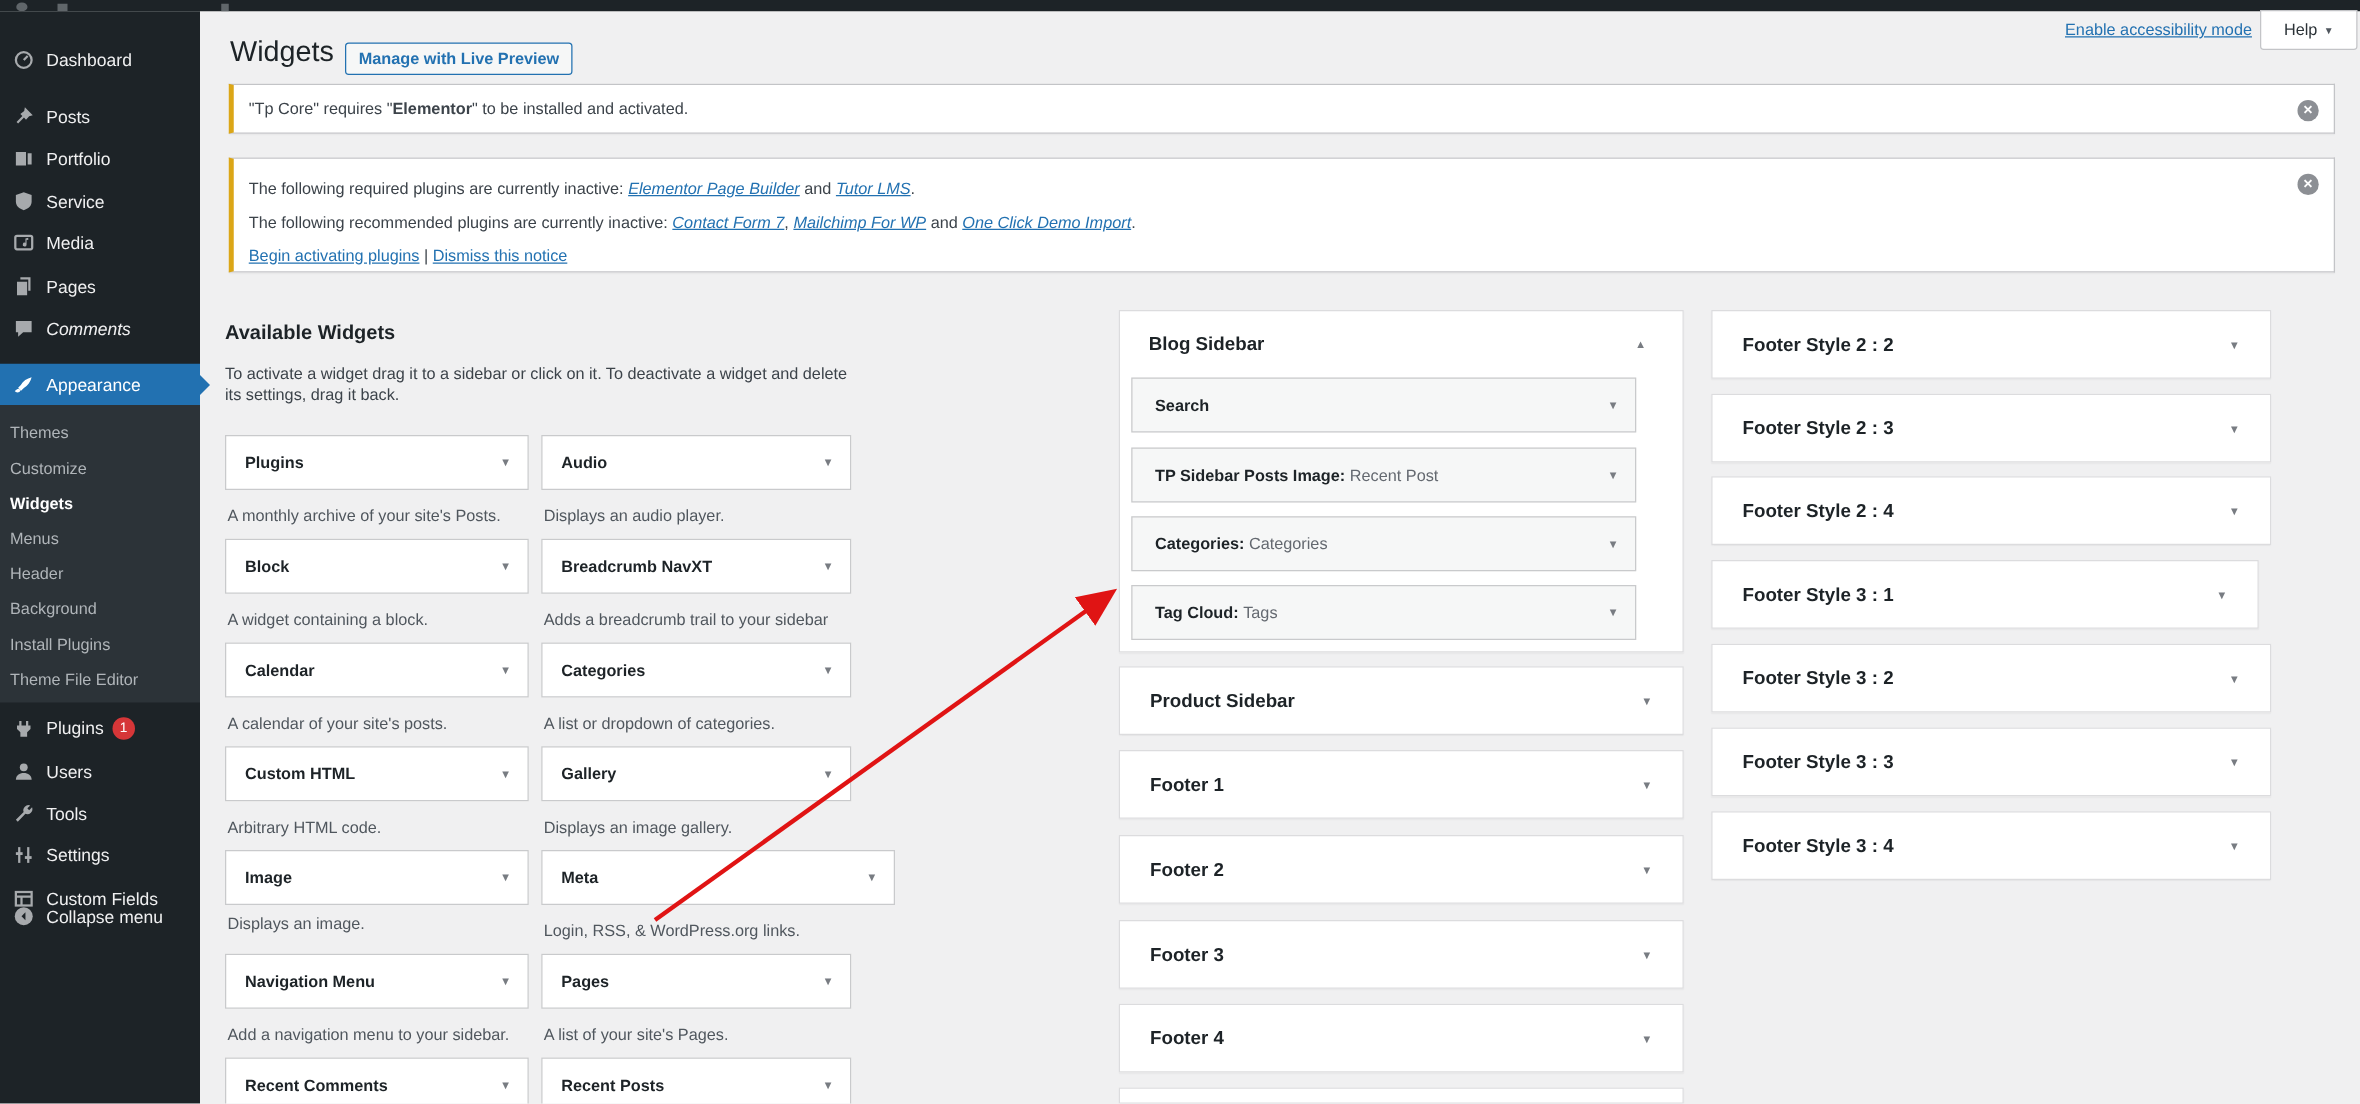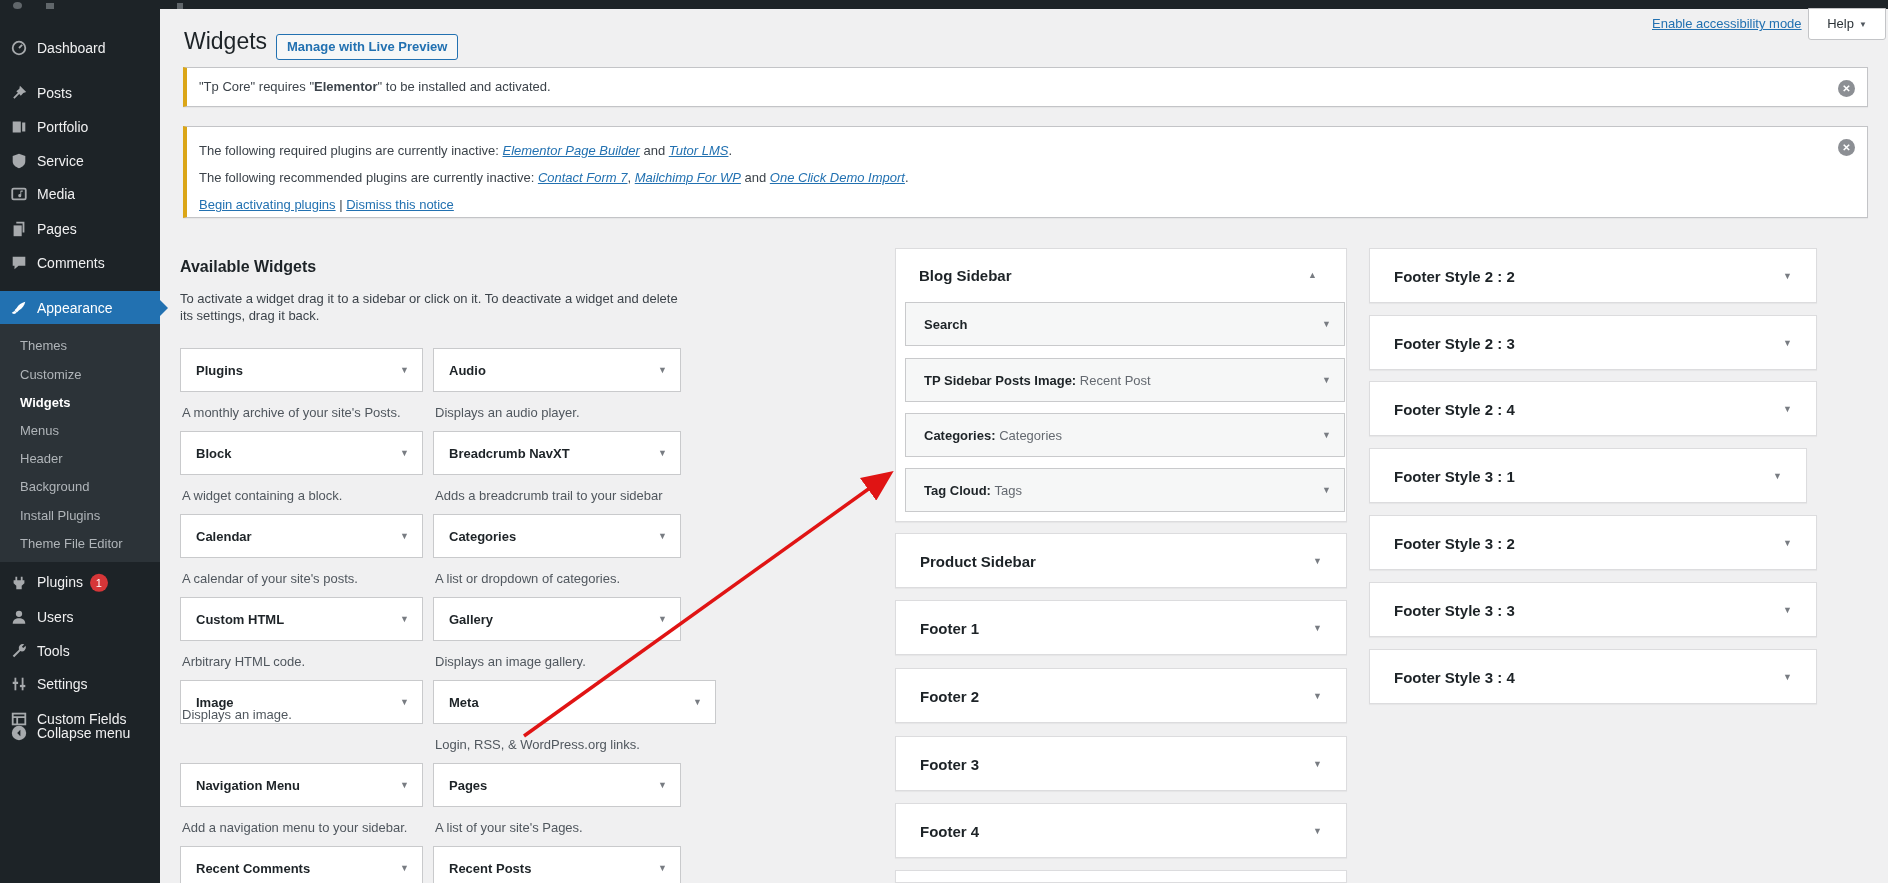--- a/index.html
+++ b/index.html
@@ -9,21 +9,21 @@
   .frag{position:absolute;background:#72777c;opacity:.8;}
   
   .adminmenu{position:absolute;left:0;top:9px;width:160px;height:874px;background:#1d2327;}
   .submenu-bg{position:absolute;left:0;top:315px;width:160px;height:238px;background:#2c3338;}
   .mi{position:absolute;left:0;width:160px;height:34px;color:#f0f0f1;font-size:14px;cursor:pointer;}
   .mi .ico{position:absolute;left:10px;top:50%;margin-top:-9px;width:18px;height:18px;color:#a7aaad;}
   .mi .lbl{position:absolute;left:37px;top:50%;transform:translateY(-50%);white-space:nowrap;}
   .mi.active{background:#2271b1;color:#fff;}
   .mi.active .ico{color:#fff;}
   .notch{position:absolute;left:160px;top:50%;margin-top:-8px;width:0;height:0;border:8px solid transparent;border-left-color:#2271b1;}
-  .smi{position:absolute;left:0;width:160px;height:28px;line-height:28px;padding-left:20px;box-sizing:border-box;font-size:13px;color:#b0b5b9;cursor:pointer;}
+  .smi{position:absolute;left:0;width:160px;height:28px;line-height:28px;padding-left:8px;box-sizing:border-box;font-size:13px;color:#b0b5b9;cursor:pointer;}
   .smi.active{color:#fff;font-weight:bold;}
   .badge{display:inline-block;margin-left:7px;width:18px;height:18px;line-height:18px;border-radius:50%;background:#d63638;color:#fff;font-size:11px;text-align:center;vertical-align:middle;}
   
   .h1{position:absolute;left:184px;top:28px;font-size:23px;font-weight:400;color:#1d2327;}
   .ptitle-btn{position:absolute;left:276px;top:34px;height:24px;line-height:24px;padding:0 10px;border:1px solid #2271b1;border-radius:3px;background:#f6f7f7;color:#2271b1;font-size:13px;font-weight:600;cursor:pointer;}
   .a11y{position:absolute;left:1652px;top:16px;font-size:13px;color:#2271b1;text-decoration:underline;cursor:pointer;}
   .helptab{position:absolute;left:1808px;top:8px;width:78px;height:32px;background:#fff;border:1px solid #c3c4c7;border-radius:0 0 3px 3px;box-sizing:border-box;font-size:13px;color:#2c3338;text-align:center;line-height:30px;cursor:pointer;}
   .helptab .car{font-size:8px;color:#50575e;margin-left:5px;vertical-align:1px;}
   
   .notice{position:absolute;left:183px;width:1685px;background:#fff;border:1px solid #c3c4c7;border-left:4px solid #dba617;box-sizing:border-box;box-shadow:0 1px 1px rgba(0,0,0,.04);font-size:13px;color:#3c434a;}
@@ -38,21 +38,21 @@
   .wcard{position:absolute;height:44px;background:#fff;border:1px solid #c9cacc;box-sizing:border-box;cursor:grab;}
   .wcard .wt{position:absolute;left:15px;top:50%;transform:translateY(-50%);font-size:13px;font-weight:600;color:#1d2327;}
   .wdesc{position:absolute;font-size:13px;color:#50575e;}
   .tog{position:absolute;right:13px;top:50%;transform:translateY(-50%);font-size:9px;color:#787c82;cursor:pointer;}
   
   .panel{position:absolute;background:#fff;border:1px solid #dcdcde;box-sizing:border-box;box-shadow:0 1px 1px rgba(0,0,0,.04);}
   .ptit{position:absolute;left:24px;top:50%;transform:translateY(-50%);font-size:15px;font-weight:600;color:#1d2327;white-space:nowrap;}
   .ptog{position:absolute;right:24px;top:50%;transform:translateY(-50%);font-size:9px;color:#787c82;cursor:pointer;}
   .blogtit{position:absolute;left:919px;top:267px;font-size:15px;font-weight:600;color:#1d2327;}
   .blogtog{position:absolute;left:1308px;top:270px;font-size:9px;color:#787c82;cursor:pointer;}
-  .irow{position:absolute;left:905px;width:440px;height:44px;background:#f6f7f7;border:1px solid #c9cacc;box-sizing:border-box;cursor:pointer;}
+  .irow{position:absolute;left:905px;width:404px;height:44px;background:#f6f7f7;border:1px solid #c9cacc;box-sizing:border-box;cursor:pointer;}
   .irow .nm{position:absolute;left:18px;top:50%;transform:translateY(-50%);font-size:13px;color:#1d2327;font-weight:600;white-space:nowrap;}
   .irow .nm .sub{font-weight:400;color:#646970;}
   .annotation{position:absolute;left:0;top:0;pointer-events:none;}
 </style>
 </head>
 <body>
 
 <div class="screen">
 
   <div class="topbar">
@@ -96,21 +96,21 @@
             </svg></span>
           <span class="lbl">Media</span>
         </div>
         <div class="mi" style="top: 203px;">
           <span class="ico"><svg width="18" height="18" viewBox="0 0 20 20">
               <path d="M7 2h9v12h-2V4H7z" fill="currentColor"></path>
               <rect x="4" y="6" width="9" height="12" fill="currentColor"></rect>
             </svg></span>
           <span class="lbl">Pages</span>
         </div>
-        <div class="mi" style="top: 237px;">
+        <div class="mi" style="top: 237px; font-style: italic;">
           <span class="ico"><svg width="18" height="18" viewBox="0 0 20 20">
               <path d="M3 3h14v10H9.5L5 17v-4H3z" fill="currentColor"></path>
             </svg></span>
           <span class="lbl">Comments</span>
         </div>
         <div class="mi active" style="top: 282px; height: 33px;">
           <span class="ico"><svg width="18" height="18" viewBox="0 0 20 20">
               <path d="M17 3c-4.2 1-7.6 3.4-9.6 6.9L5 12.4 7.6 15l2.5-2.4C13.6 10.6 16 7.2 17 3z" fill="currentColor"></path>
               <path d="M5.6 13.4c-1.6-.1-2.1 1.4-3.6 1.9 1 1.6 4.2 2.1 5.2-.9z" fill="currentColor"></path>
             </svg></span>
@@ -227,21 +227,21 @@
       <div class="wdesc" style="left: 182px; top: 654px; width: 243px;">Arbitrary HTML code.</div>
       <div class="wcard" style="left: 433px; top: 597px; width: 248px;">
         <span class="wt">Gallery</span>
         <span class="tog">▼</span>
       </div>
       <div class="wdesc" style="left: 435px; top: 654px; width: 248px;">Displays an image gallery.</div>
       <div class="wcard" style="left: 180px; top: 680px; width: 243px;">
         <span class="wt">Image</span>
         <span class="tog">▼</span>
       </div>
-      <div class="wdesc" style="left: 182px; top: 707px; width: 243px;">Displays an image.</div>
+      <div class="wdesc" style="left: 182px; top: 731px; width: 243px;">Displays an image.</div>
       <div class="wcard" style="left: 433px; top: 680px; width: 283px;">
         <span class="wt">Meta</span>
         <span class="tog">▼</span>
       </div>
       <div class="wdesc" style="left: 435px; top: 737px; width: 248px;">Login, RSS, &amp; WordPress.org links.</div>
       <div class="wcard" style="left: 180px; top: 763px; width: 243px;">
         <span class="wt">Navigation Menu</span>
         <span class="tog">▼</span>
       </div>
       <div class="wdesc" style="left: 182px; top: 820px; width: 243px;">Add a navigation menu to your sidebar.</div>

